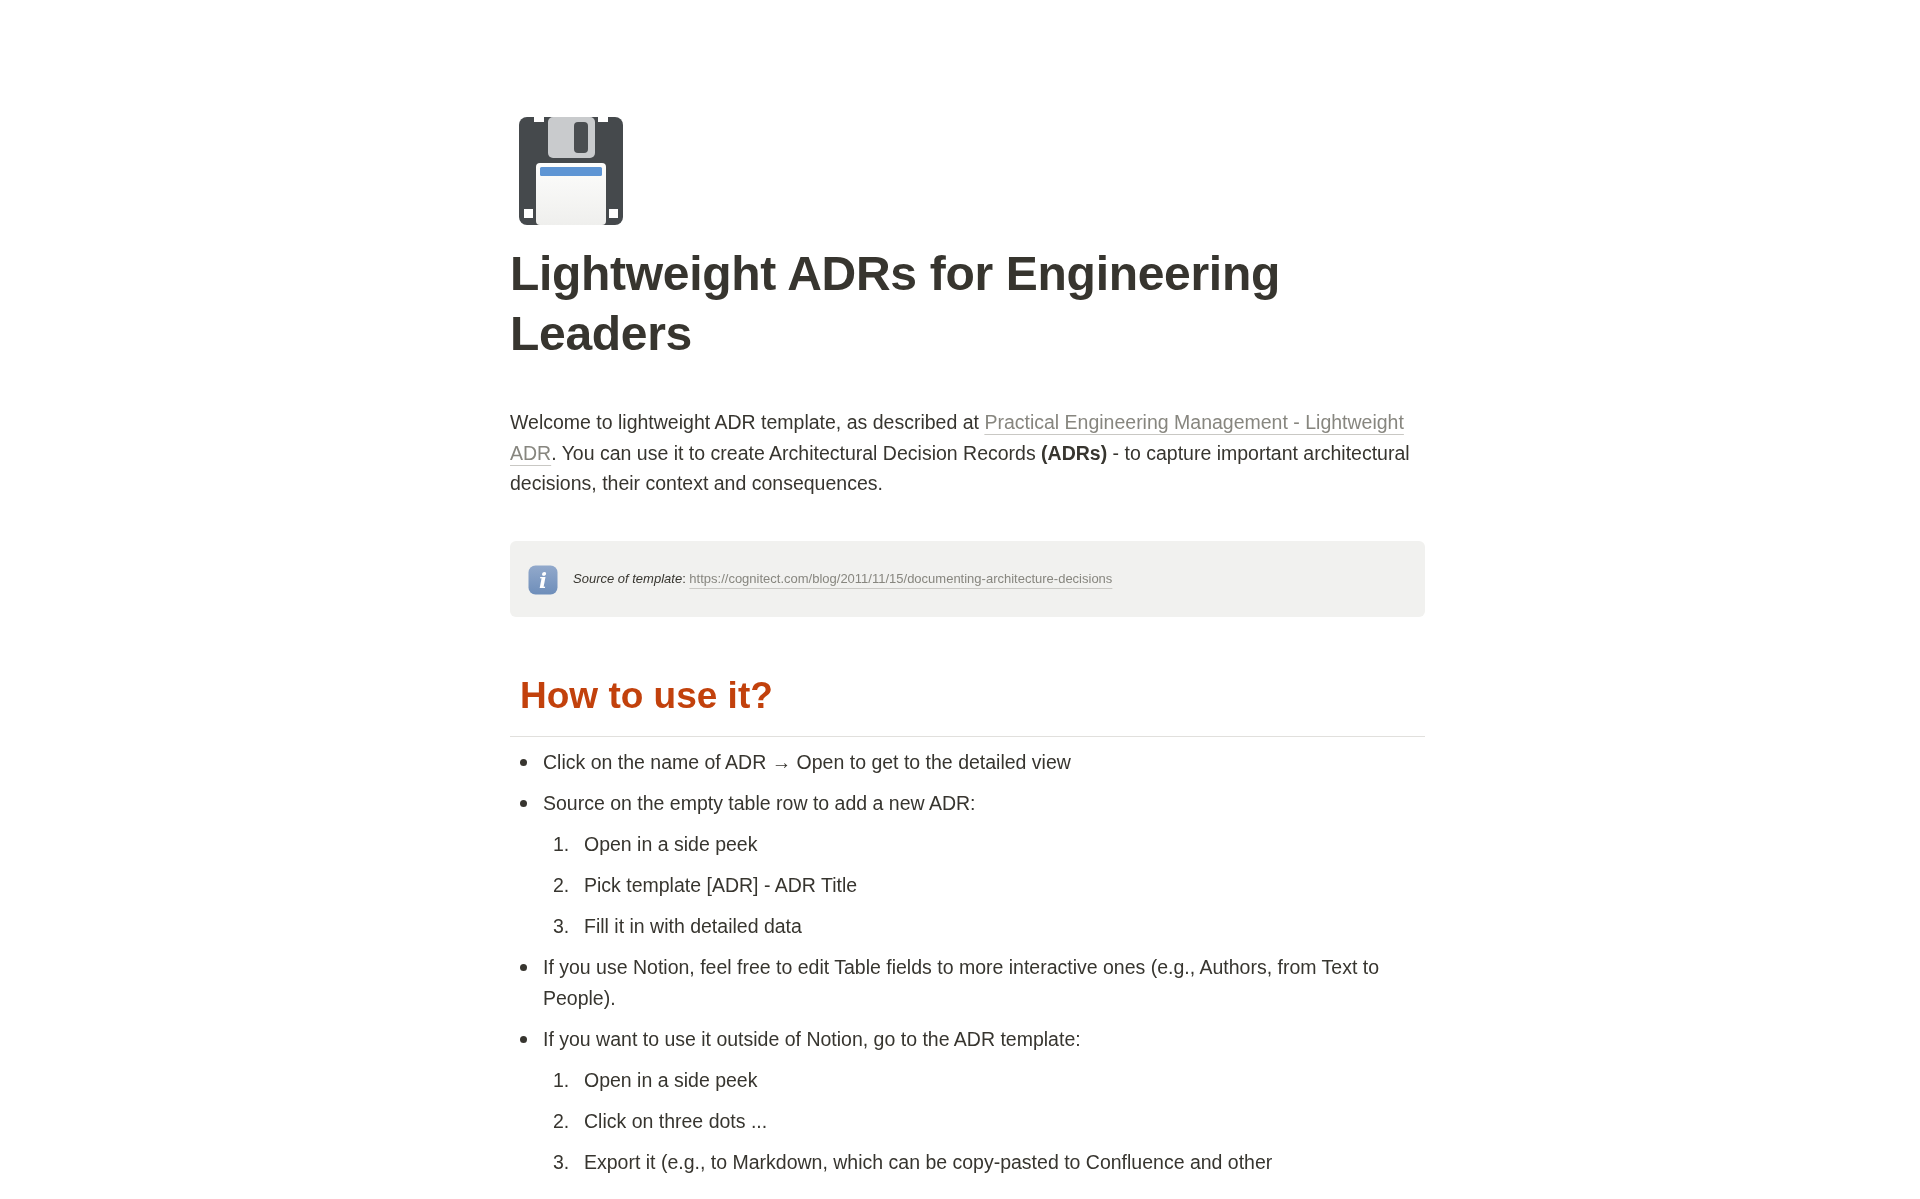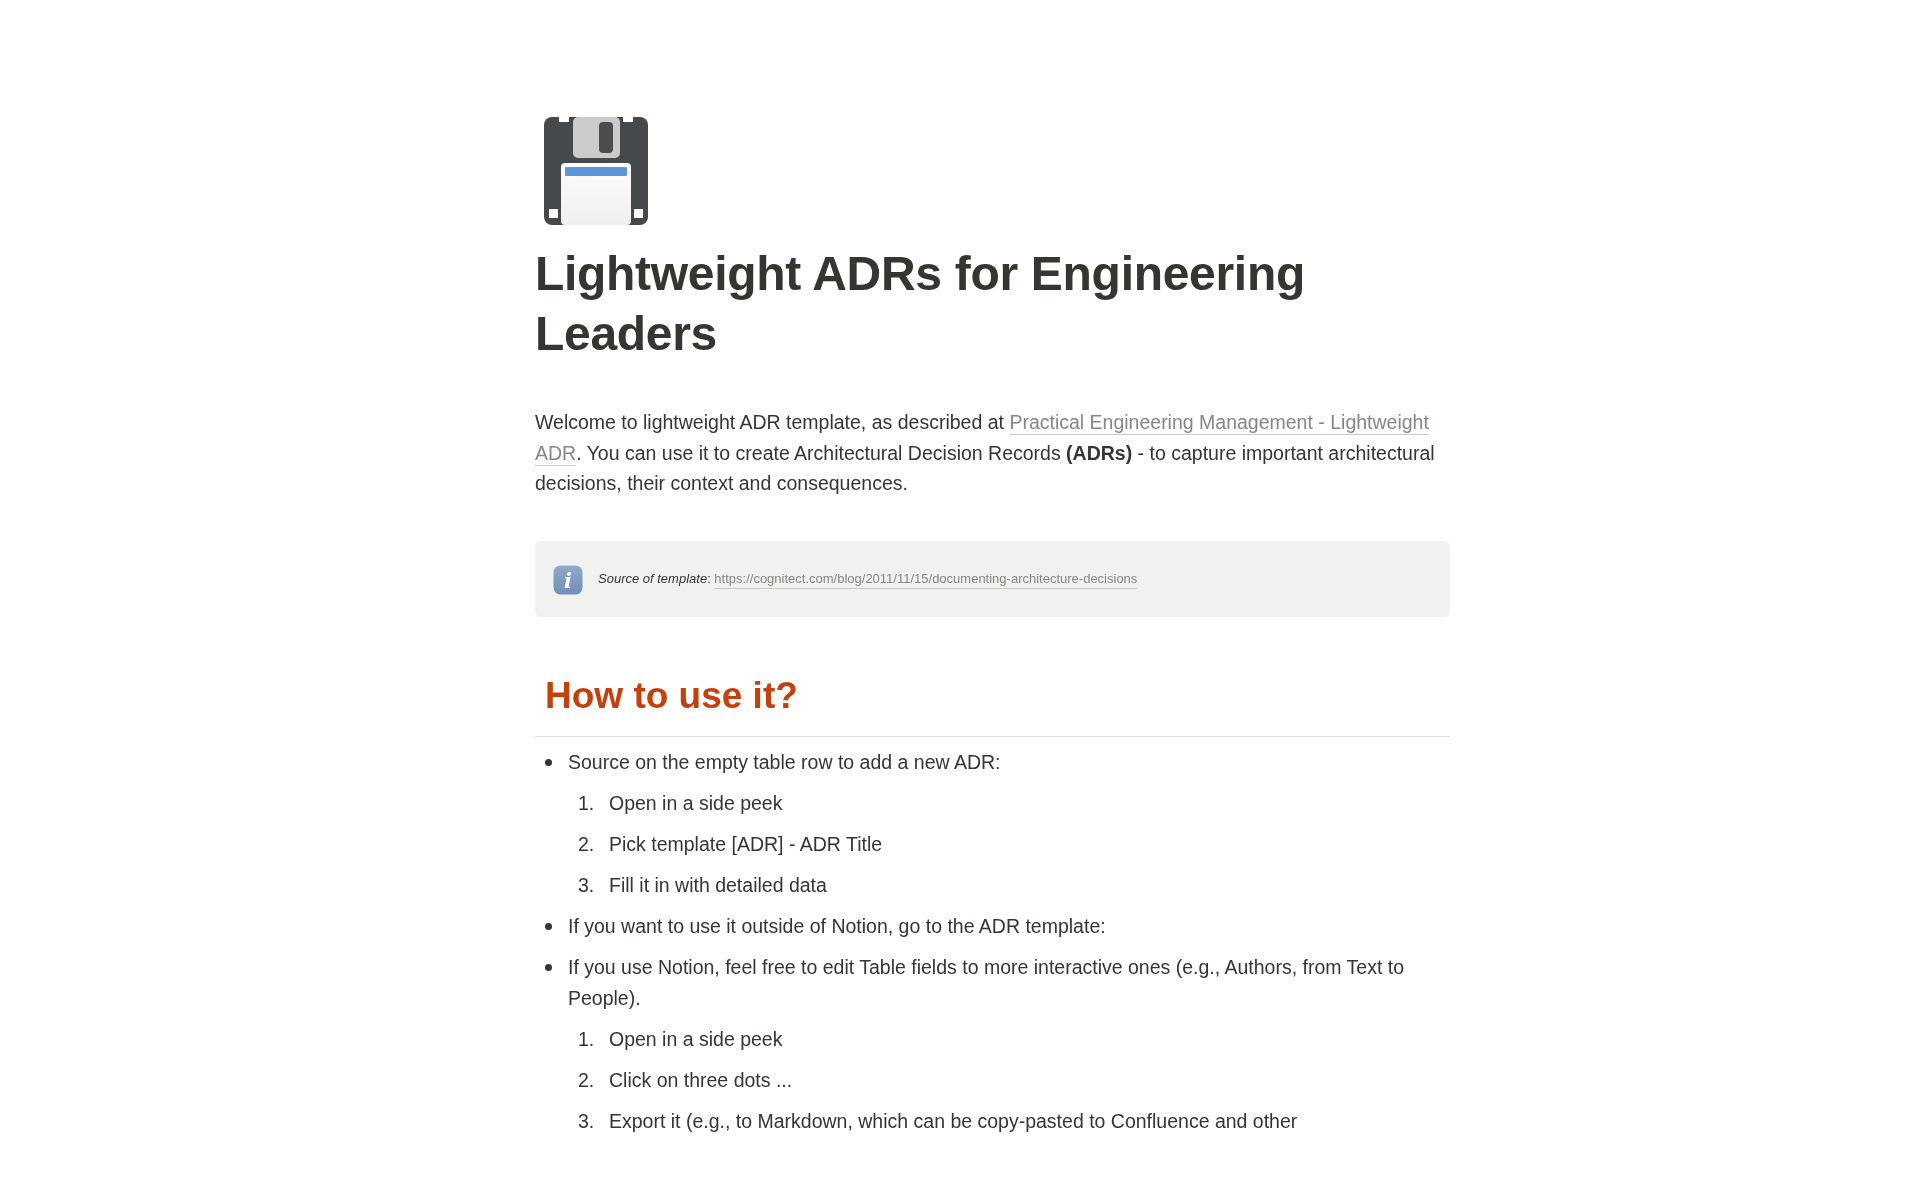--- a/index.html
+++ b/index.html
@@ -4,21 +4,21 @@
 <style>
   * { margin:0; padding:0; box-sizing:border-box; }
   html,body { width:1920px; height:1199px; background:#ffffff; overflow:hidden; }
   body {
     font-family:"Liberation Sans","DejaVu Sans",sans-serif;
     color:#37352F;
     -webkit-font-smoothing:antialiased;
   }
   .content {
     position:absolute;
-    left:535px;
+    left:510px;
     top:0;
     width:915px;
   }
   .page-icon-wrap {
     margin-top:110px;
     width:122px;
     height:122px;
     cursor:pointer;
   }
   .page-title {
@@ -156,20 +156,24 @@
       <text x="15" y="23" text-anchor="middle" font-family="'DejaVu Serif','Liberation Serif',serif" font-style="italic" font-weight="700" font-size="21" fill="#ffffff">i</text>
     </svg>
     <div class="callout-text"><em>Source of template</em><span>: </span><a class="gray-link">https://cognitect.com/blog/2011/11/15/documenting-architecture-decisions</a></div>
   </div>
 
   <h2 class="h2">How to use it?</h2>
 
   <div class="divider"></div>
 
   <div class="list" id="list">
+  <div class="li bullet">
+    <span class="dot"></span>
+    <span class="txt">Click on the name of ADR → Open to get to the detailed view</span>
+  </div>
 
   <div class="li bullet">
     <span class="dot"></span>
     <span class="txt">Source on the empty table row to add a new ADR:</span>
   </div>
 
   <div class="li number">
     <span class="num">1.</span>
     <span class="txt">Open in a side peek</span>
   </div>
@@ -179,26 +183,26 @@
     <span class="txt">Pick template [ADR] - ADR Title</span>
   </div>
 
   <div class="li number">
     <span class="num">3.</span>
     <span class="txt">Fill it in with detailed data</span>
   </div>
 
   <div class="li bullet">
     <span class="dot"></span>
+    <span class="txt">If you use Notion, feel free to edit Table fields to more interactive ones (e.g., Authors, from Text to People).</span>
+  </div>
+
+  <div class="li bullet">
+    <span class="dot"></span>
     <span class="txt">If you want to use it outside of Notion, go to the ADR template:</span>
-  </div>
-
-  <div class="li bullet">
-    <span class="dot"></span>
-    <span class="txt">If you use Notion, feel free to edit Table fields to more interactive ones (e.g., Authors, from Text to People).</span>
   </div>
 
   <div class="li number">
     <span class="num">1.</span>
     <span class="txt">Open in a side peek</span>
   </div>
 
   <div class="li number">
     <span class="num">2.</span>
     <span class="txt">Click on three dots ...</span>

